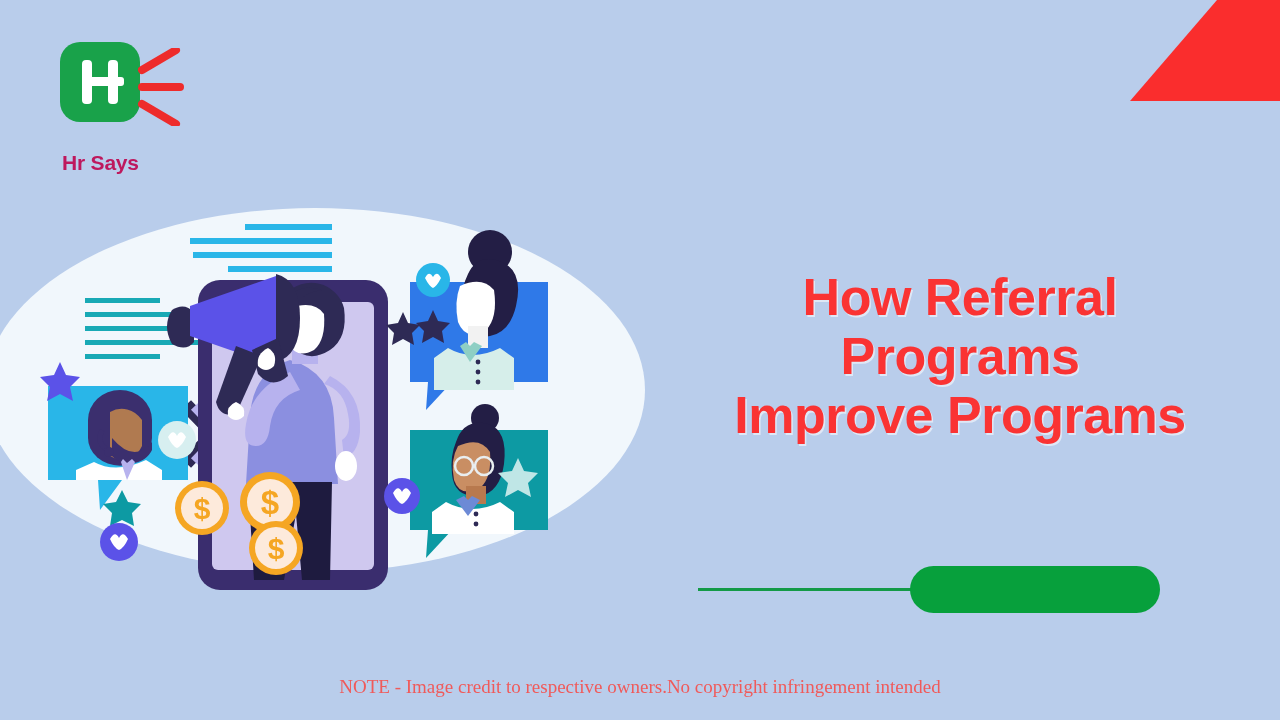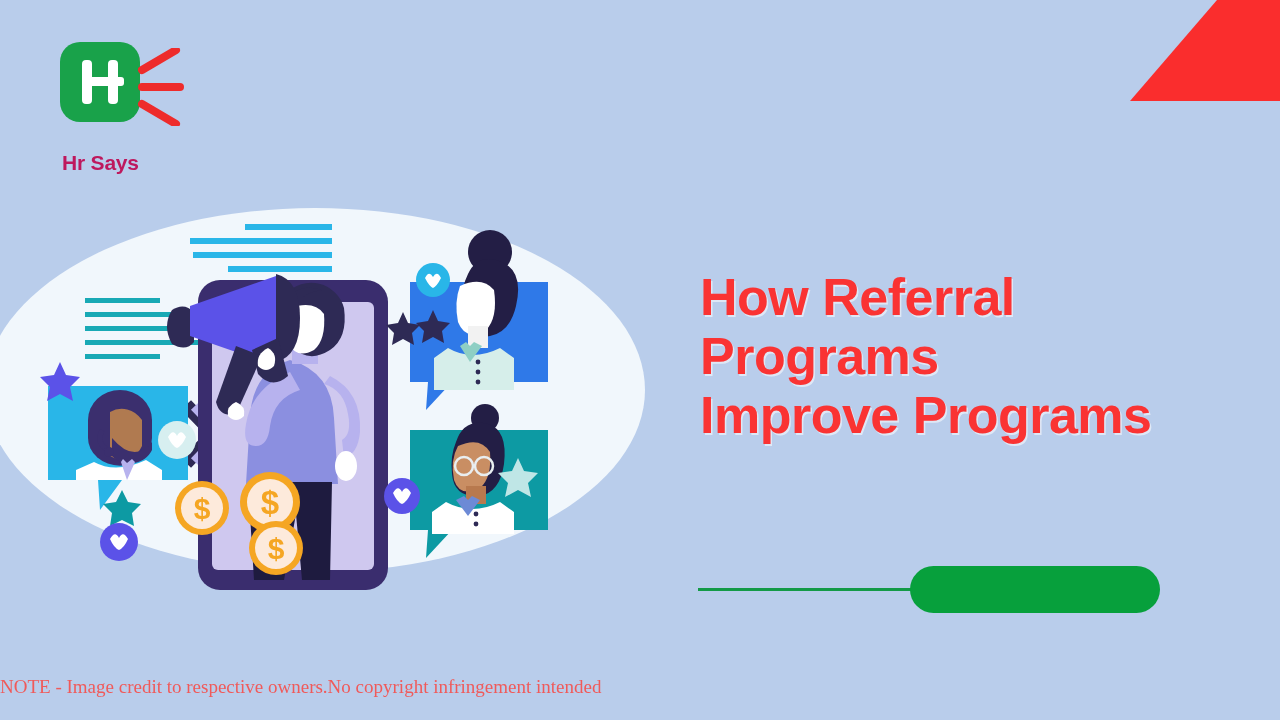--- a/index.html
+++ b/index.html
@@ -83,21 +83,21 @@
     left: 700px;
     top: 268px;
     width: 520px;
     font-size: 52px;
     line-height: 1.13;
     font-weight: bold;
     color: #fa3333;
     letter-spacing: -0.5px;
     text-shadow: 1.5px 1.5px 0 rgba(255,255,255,0.55);
   }
-  .headline .hl-line { display: block; }
+  .headline .hl-line { display: block; text-align: center; }
 
   
   .rule-row {
     position: absolute;
     left: 698px;
     top: 566px;
     width: 470px;
     height: 48px;
   }
   .rule-line {
@@ -117,21 +117,21 @@
     border-radius: 24px;
     background: #07a03c;
   }
 
   
   .footer-note {
     position: absolute;
     left: 0;
     top: 676px;
     width: 1280px;
-    text-align: left;
+    text-align: center;
     font-family: "Liberation Serif", serif;
     font-size: 19px;
     color: #f05a5a;
     white-space: nowrap;
   }
 </style>
 </head>
 <body>
 
 <div id="canvas">

